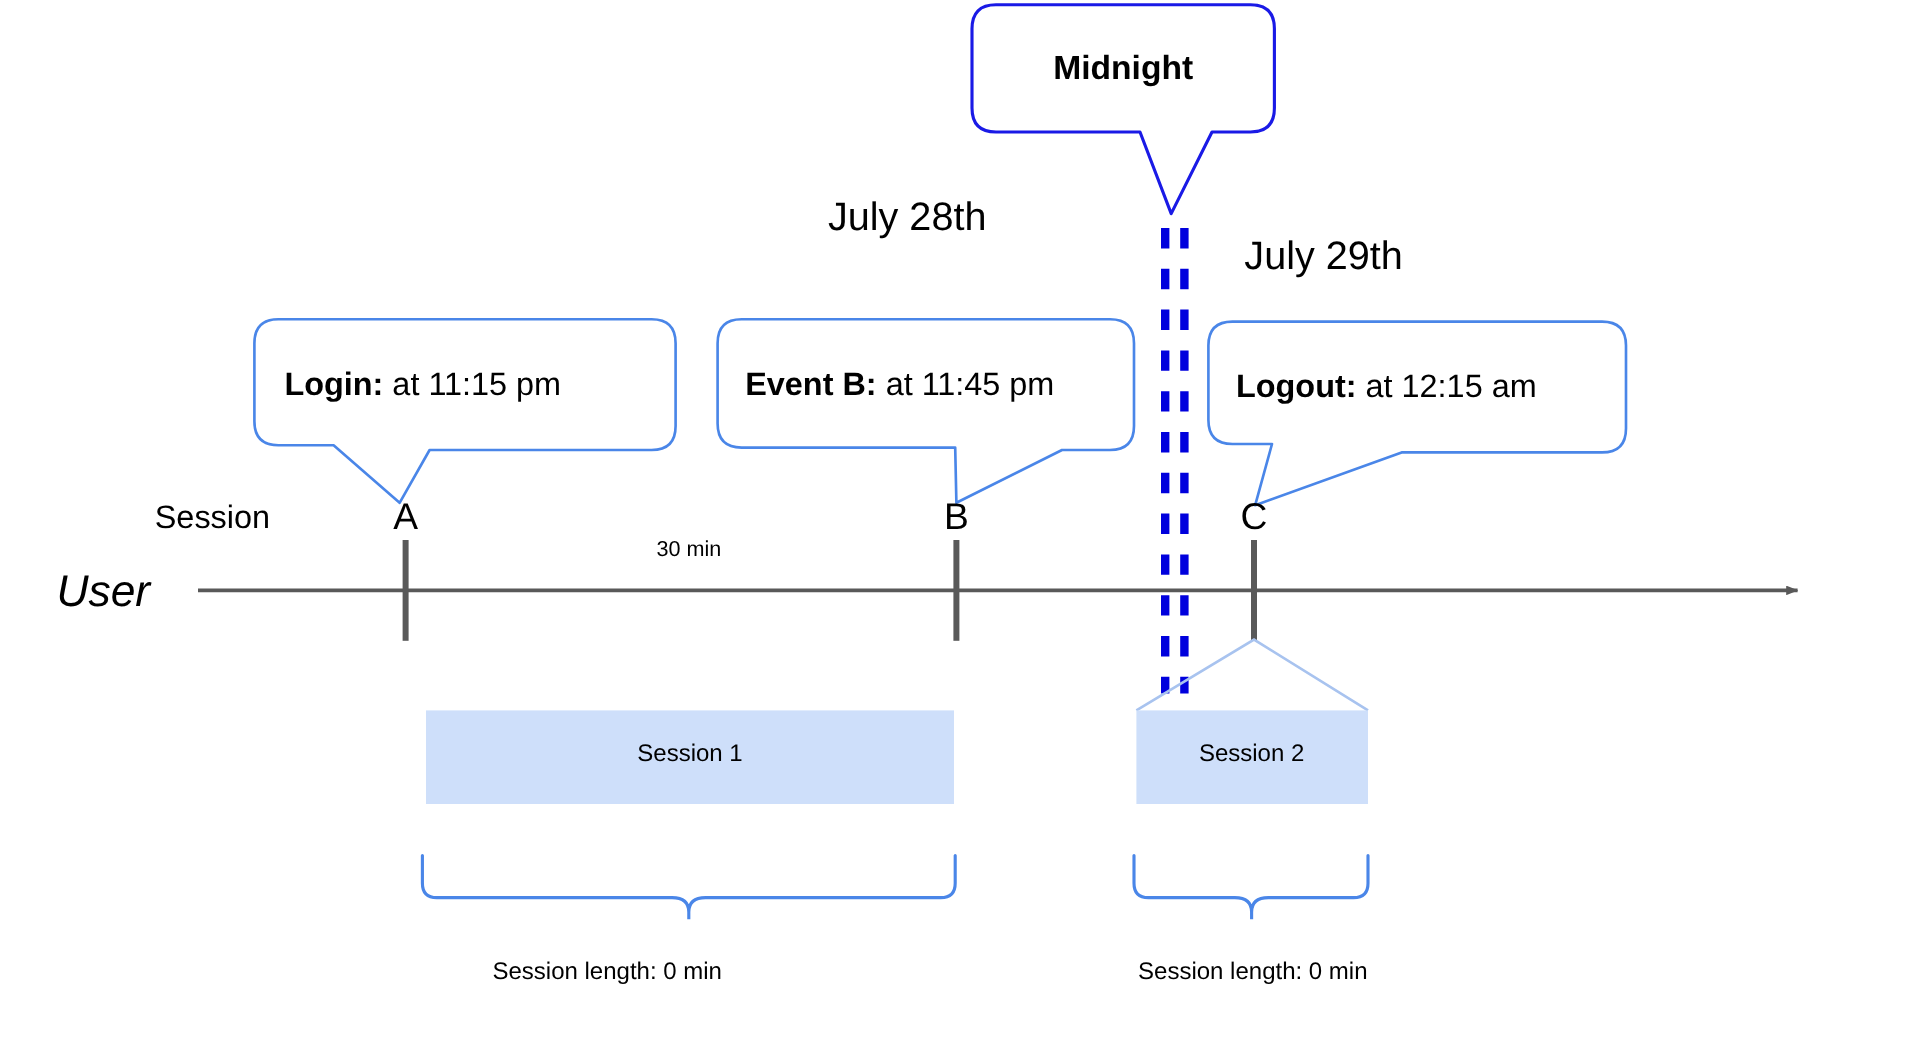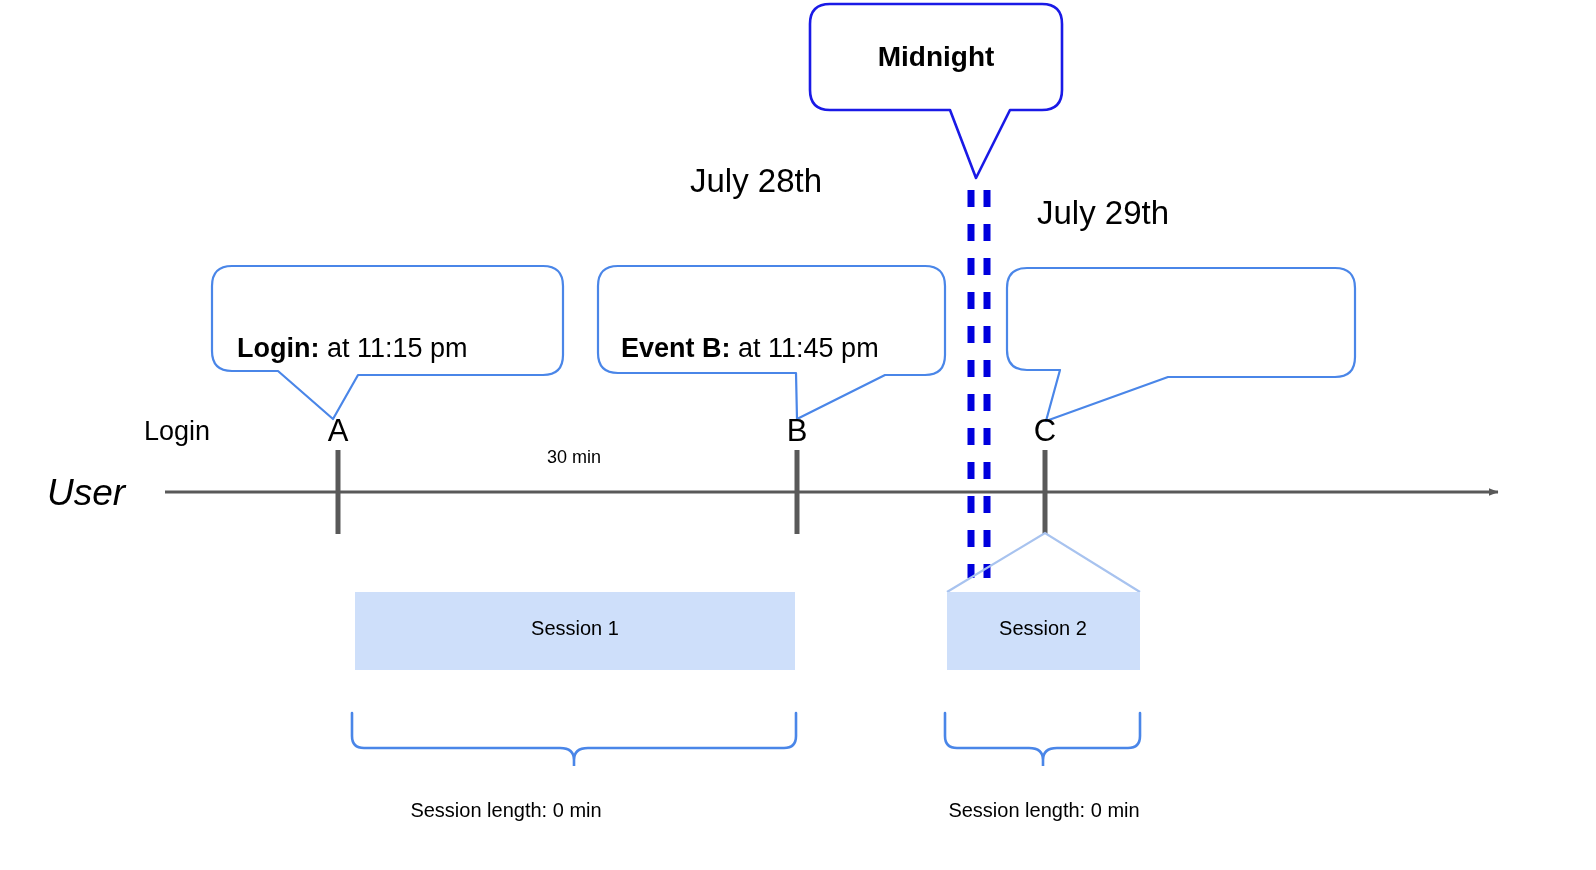--- a/index.html
+++ b/index.html
@@ -35,21 +35,21 @@
   .txt-center { transform: translateX(-50%); }
 
   
   .t-user      { font-size: 37px; font-style: italic; }
   .t-events    { font-size: 27px; }
   .t-date      { font-size: 33px; }
   .t-marker    { font-size: 31px; }
   .t-duration  { font-size: 18px; }
   .t-session   { font-size: 20px; }
   .t-length    { font-size: 20px; }
-  .t-callout   { font-size: 27px; margin-top: 28px; }
+  .t-callout   { font-size: 27px; }
   .t-midnight  { font-size: 28px; font-weight: bold; }
   .t-callout b { font-weight: bold; }
 </style>
 </head>
 <body>
 
 <div id="stage">
 
   <svg id="diagram-svg" viewBox="0 0 1596 870" xmlns="http://www.w3.org/2000/svg">
 
@@ -180,22 +180,25 @@
   <div class="txt txt-center t-date" style="left:1103px; top:180px;margin-top:16px;">July 29th</div>
 
   <div class="txt t-callout" style="left:237px; top:307px;">
     <b>Login:</b><span> at 11:15 pm</span>
   </div>
 
   <div class="txt t-callout" style="left:621px; top:307px;">
     <b>Event B:</b><span> at 11:45 pm</span>
   </div>
 
-
-  <div class="txt txt-center t-events" style="left:177px; top:418px;">Login</div>
+  <div class="txt t-callout" style="left:1030px; top:309px;">
+    <b>Logout:</b><span> at 12:15 am</span>
+  </div>
+
+  <div class="txt txt-center t-events" style="left:177px; top:418px;">Session</div>
 
   <div class="txt txt-center t-marker" style="left:338px; top:415px;">A</div>
 
   <div class="txt txt-center t-marker" style="left:797px; top:415px;">B</div>
 
   <div class="txt txt-center t-marker" style="left:1045px; top:415px;">C</div>
 
   <div class="txt txt-center t-duration" style="left:574px; top:448px;">30 min</div>
 
   <div class="txt t-user" style="left:47px; top:474px;">User</div>

